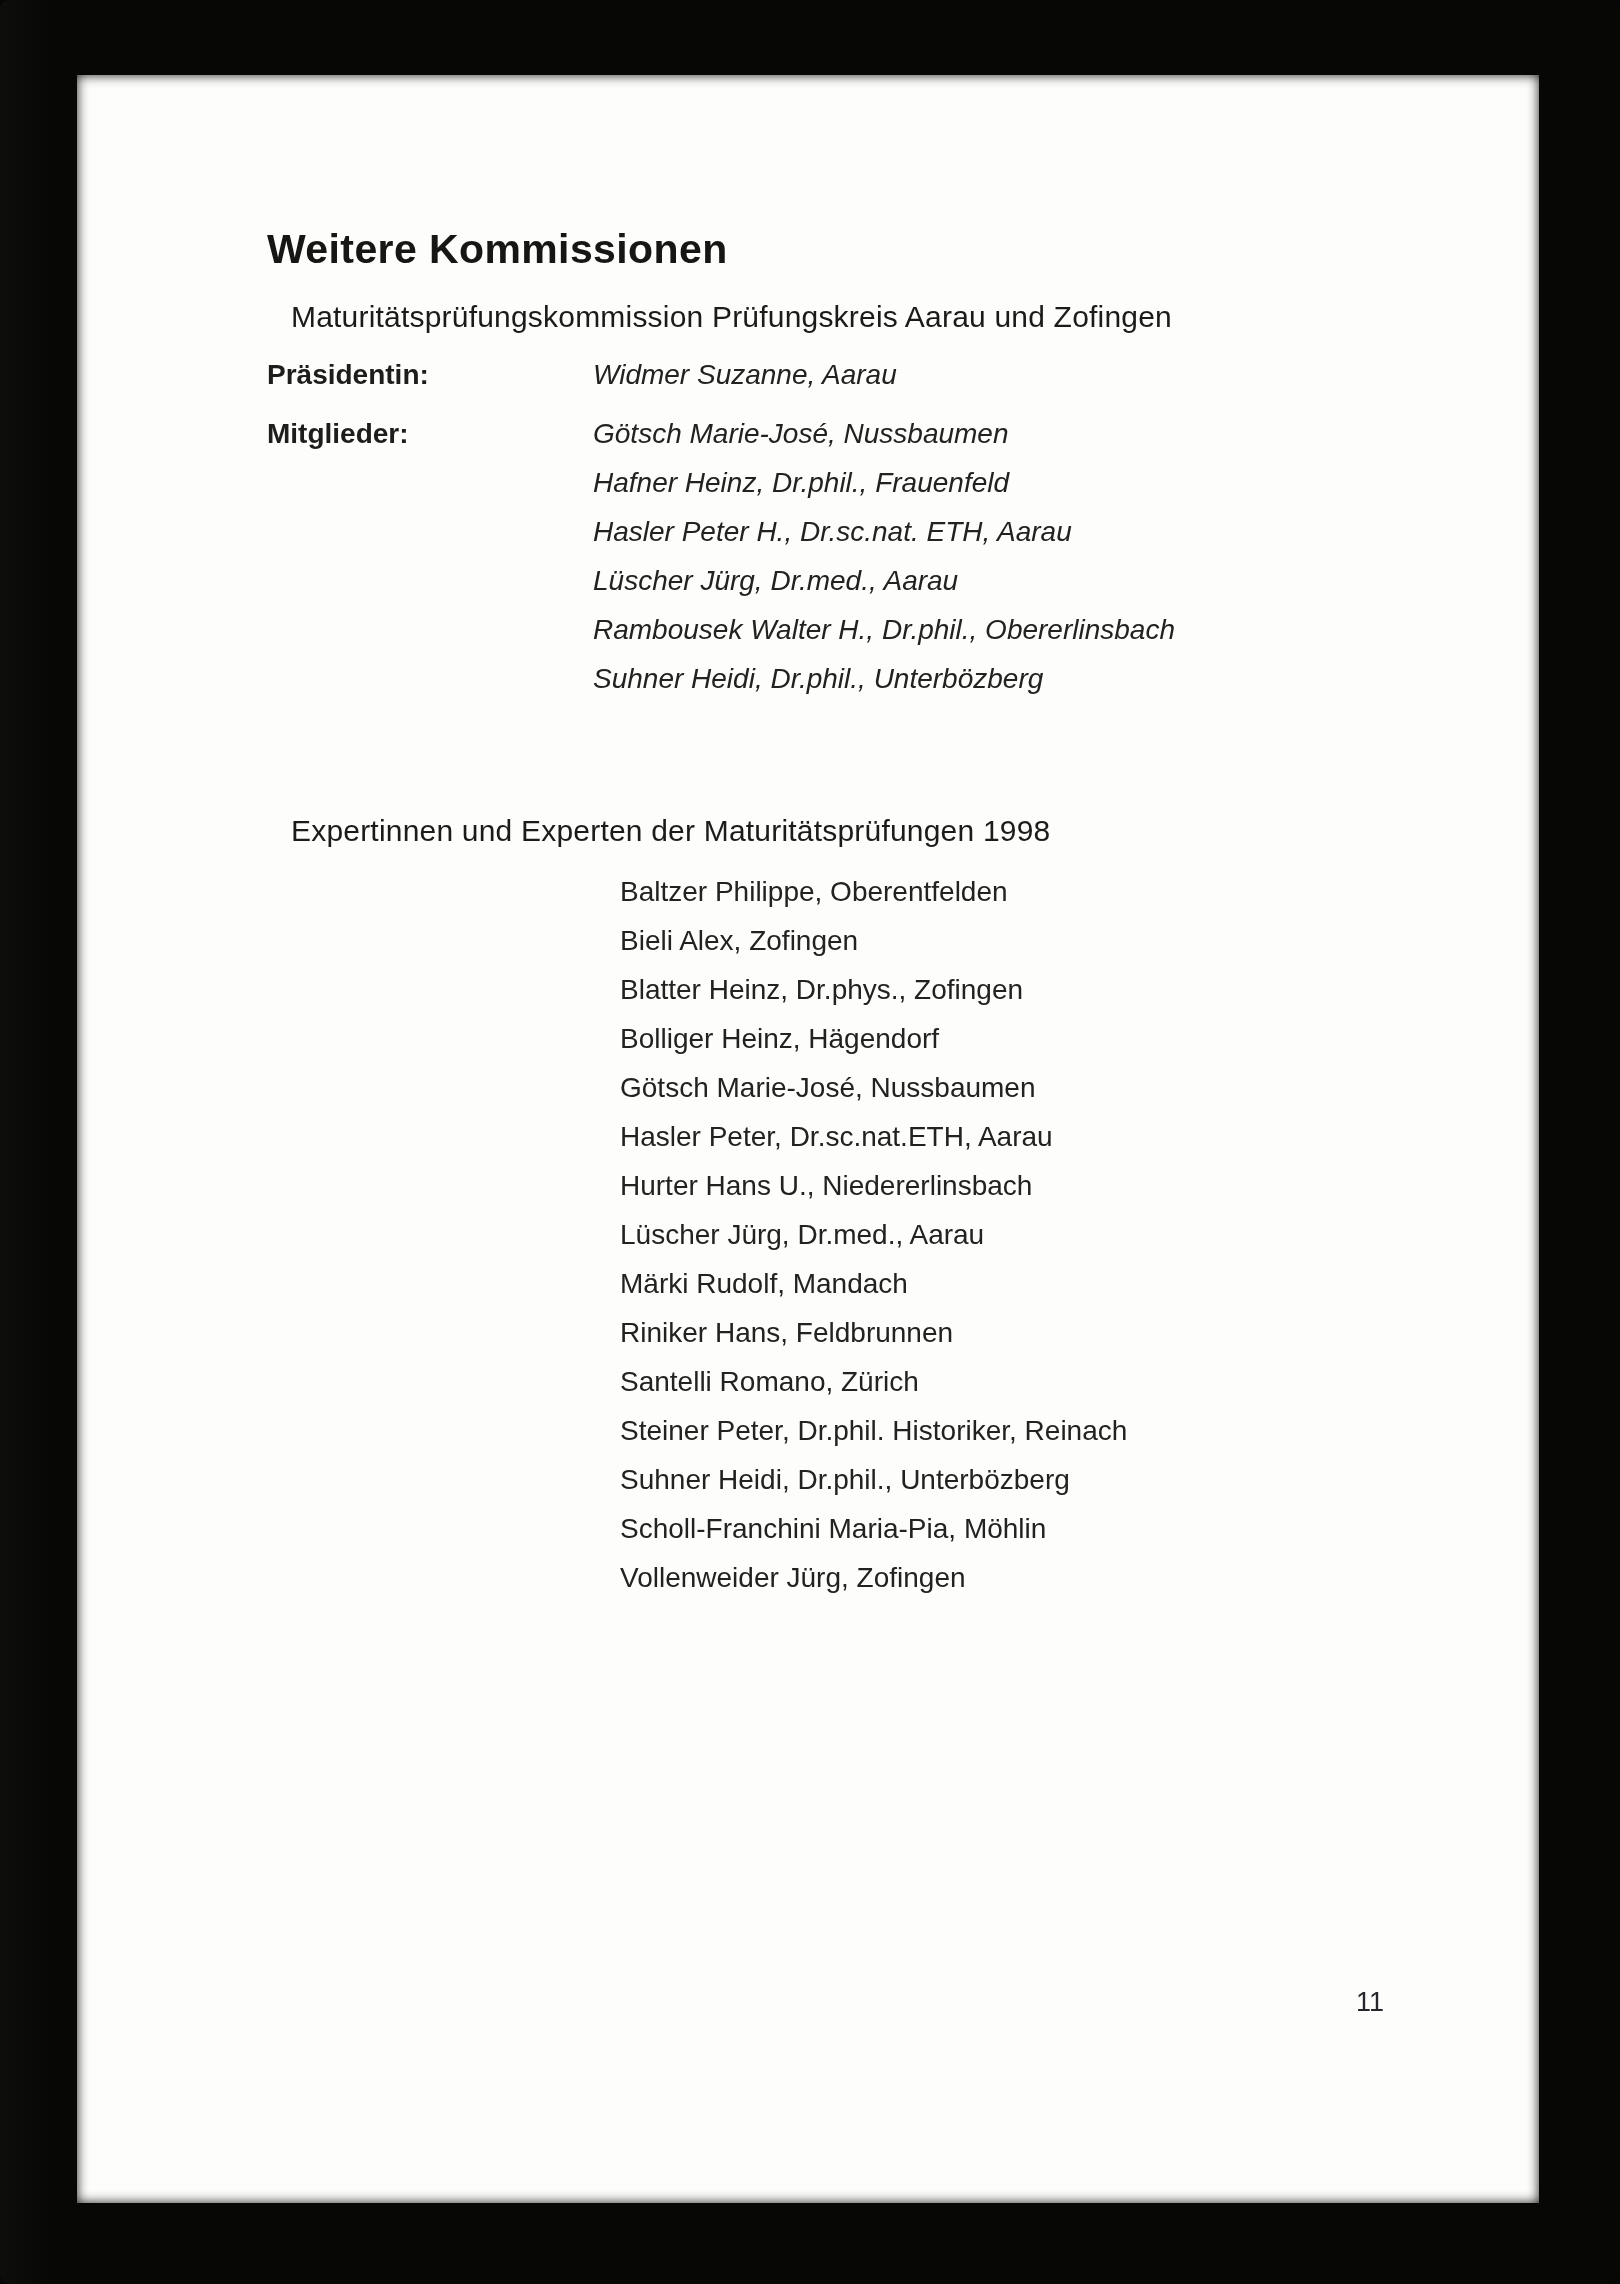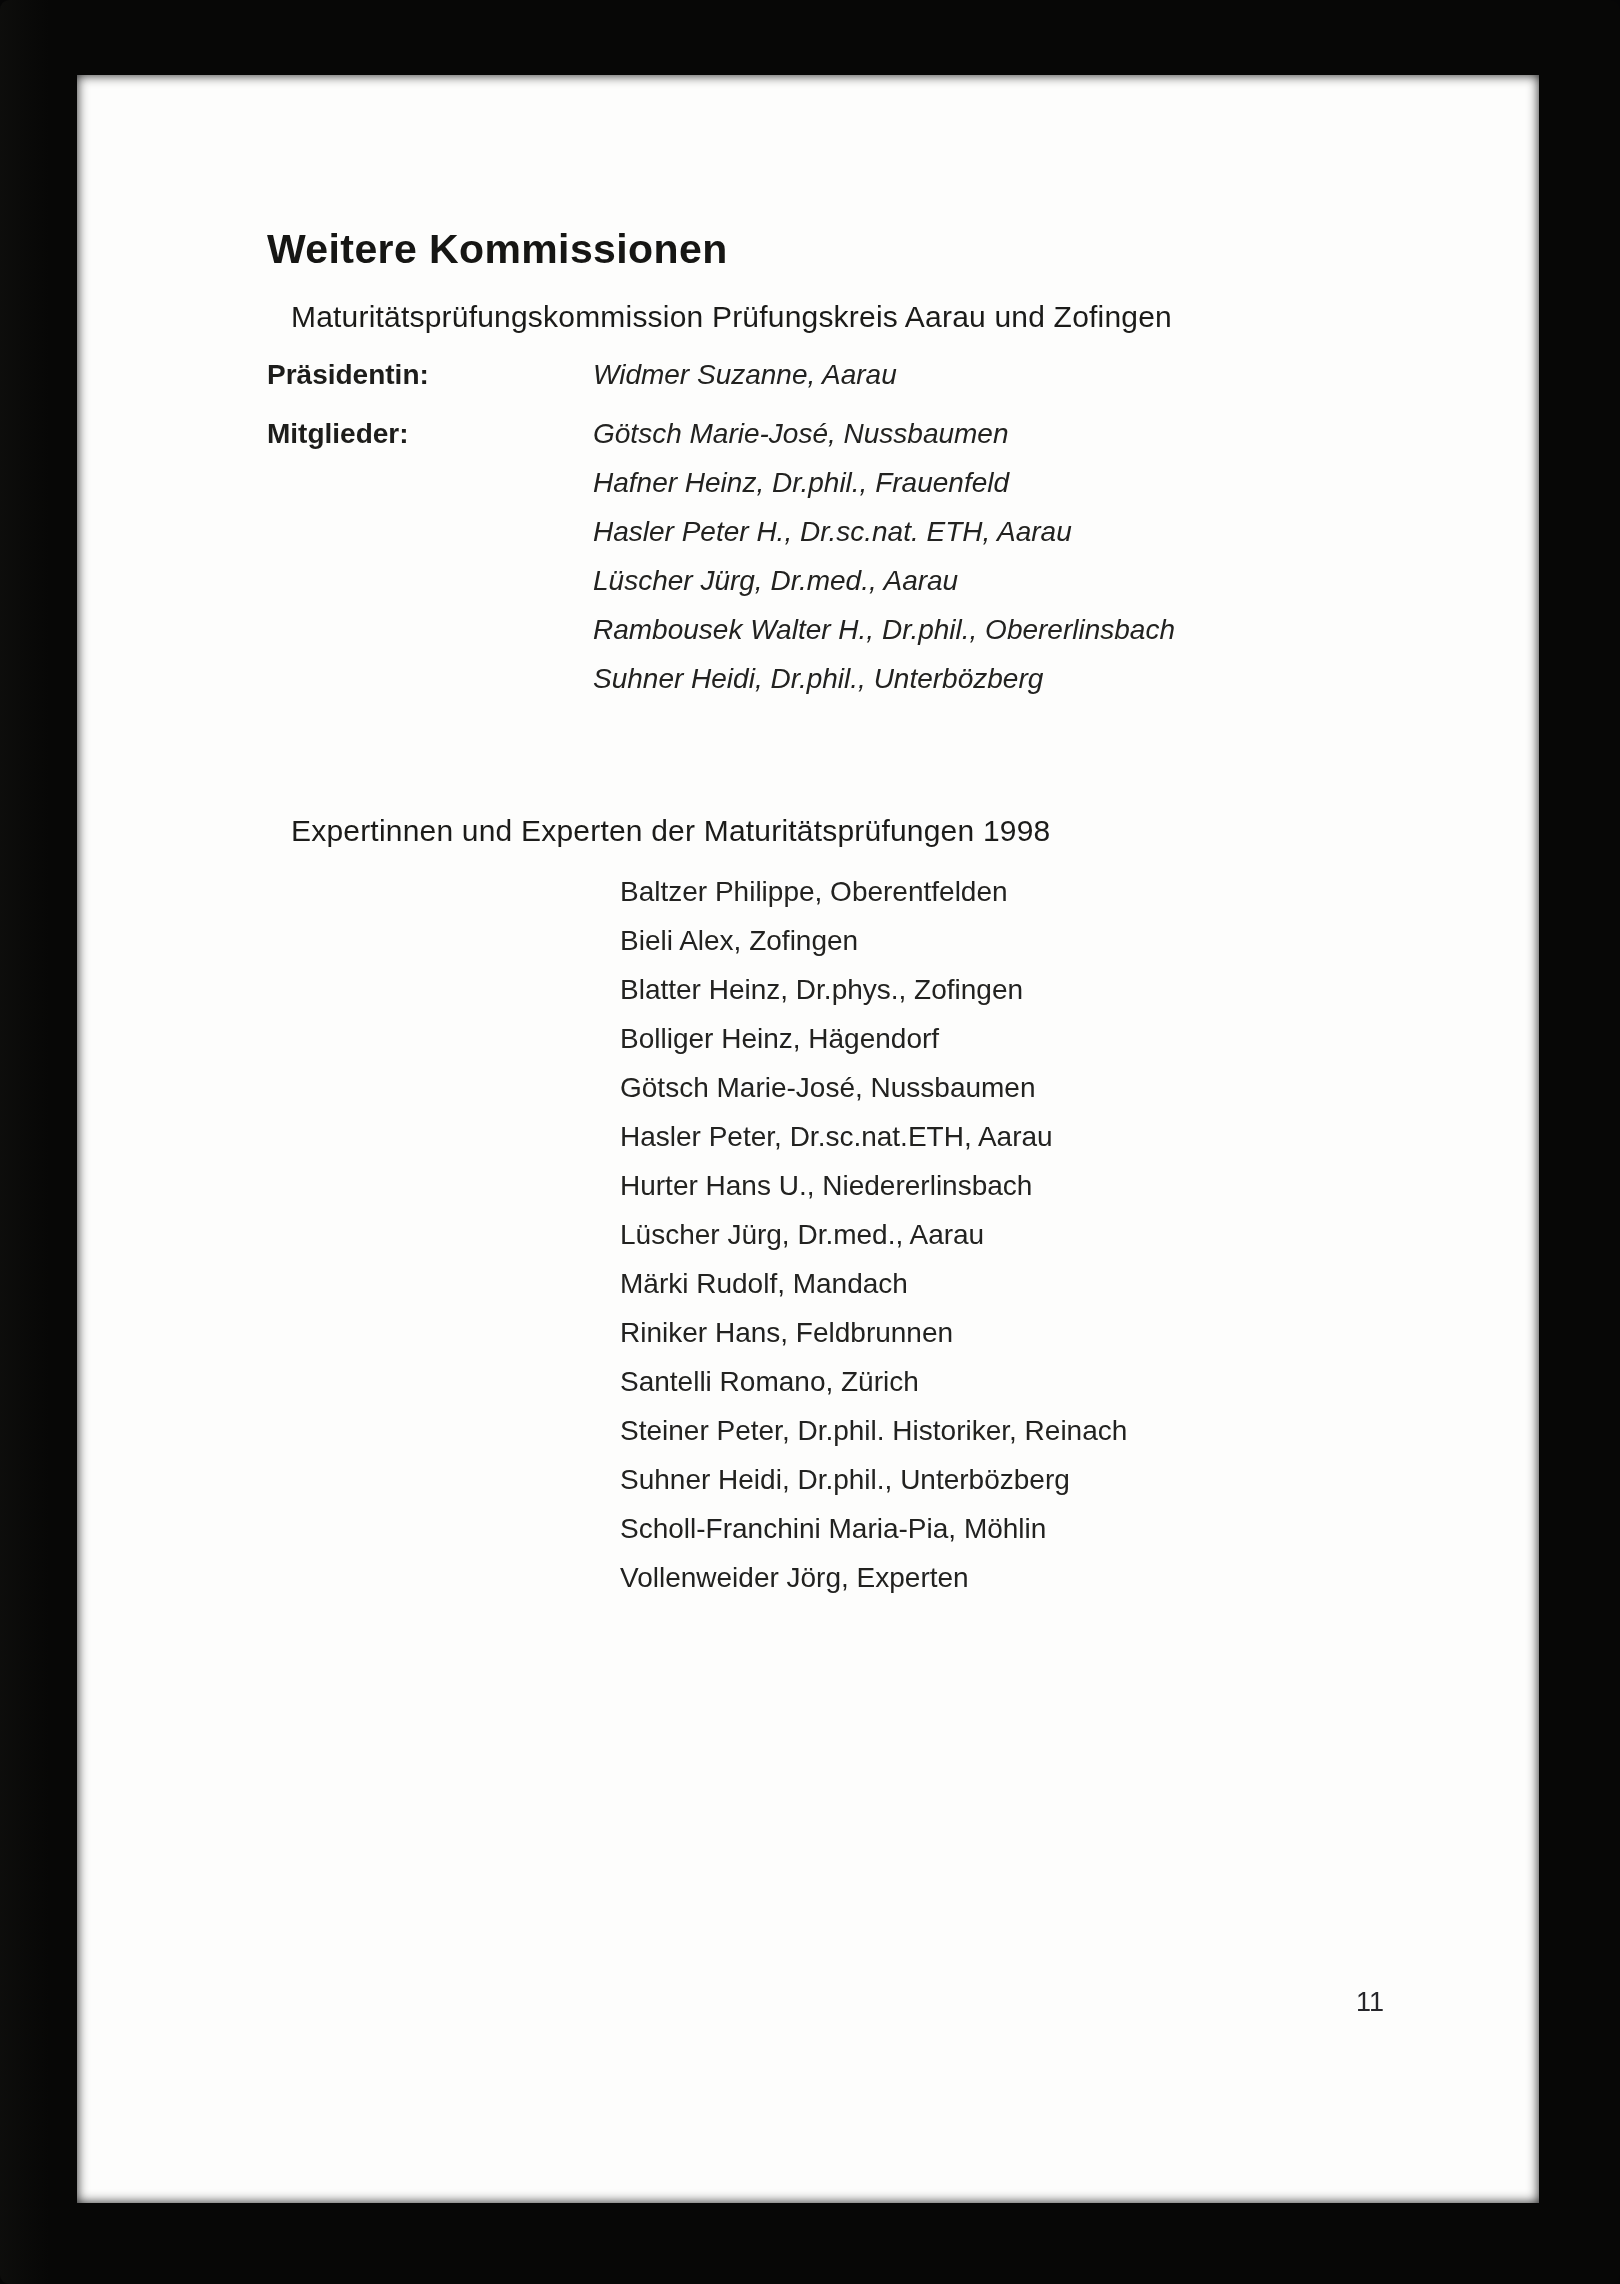--- a/index.html
+++ b/index.html
@@ -135,20 +135,20 @@
         <li>Götsch Marie-José, Nussbaumen</li>
         <li>Hasler Peter, Dr.sc.nat.ETH, Aarau</li>
         <li>Hurter Hans U., Niedererlinsbach</li>
         <li>Lüscher Jürg, Dr.med., Aarau</li>
         <li>Märki Rudolf, Mandach</li>
         <li>Riniker Hans, Feldbrunnen</li>
         <li>Santelli Romano, Zürich</li>
         <li>Steiner Peter, Dr.phil. Historiker, Reinach</li>
         <li>Suhner Heidi, Dr.phil., Unterbözberg</li>
         <li>Scholl-Franchini Maria-Pia, Möhlin</li>
-        <li>Vollenweider Jörg, Experten</li>
+        <li>Vollenweider Jürg, Zofingen</li>
       </ul>
 
     <div class="page-number">11</div>
 
   </div>
 </div>
 
 
 </body></html>

